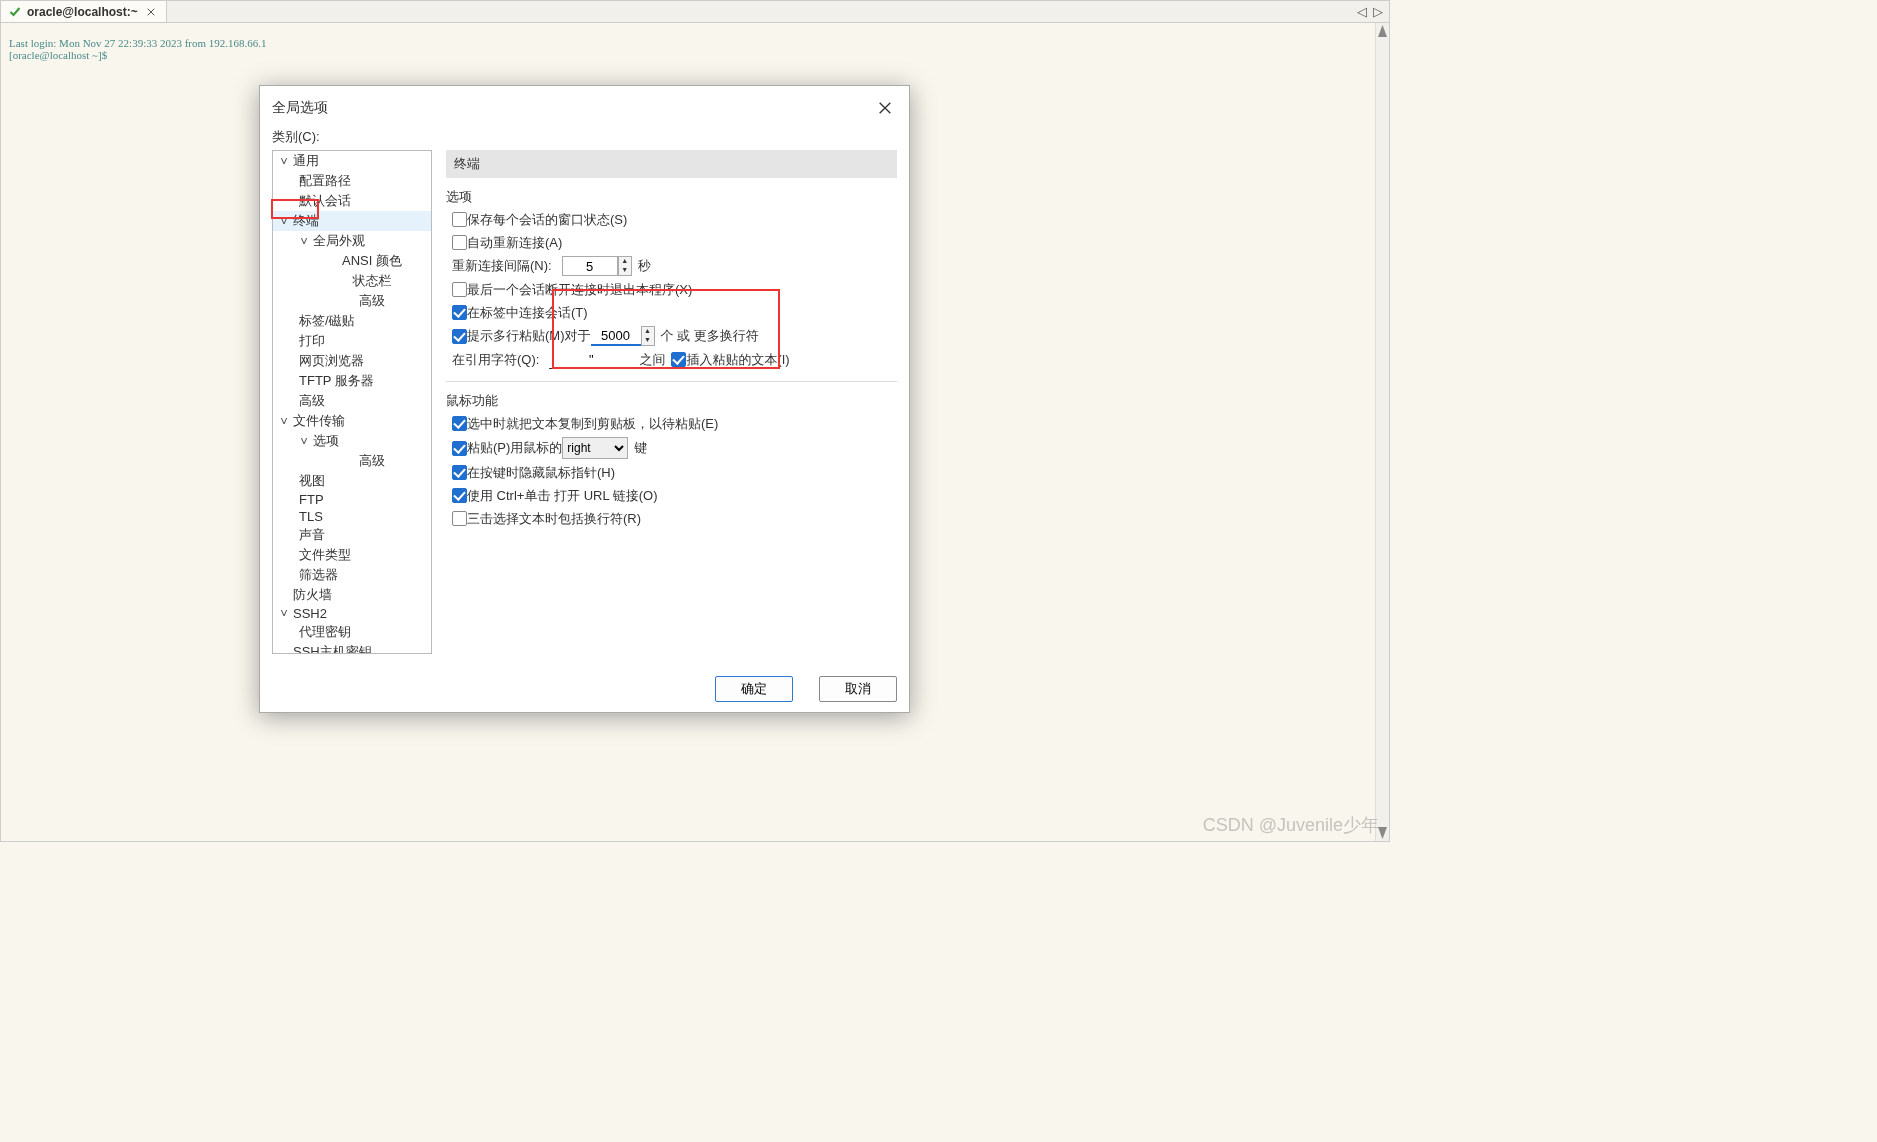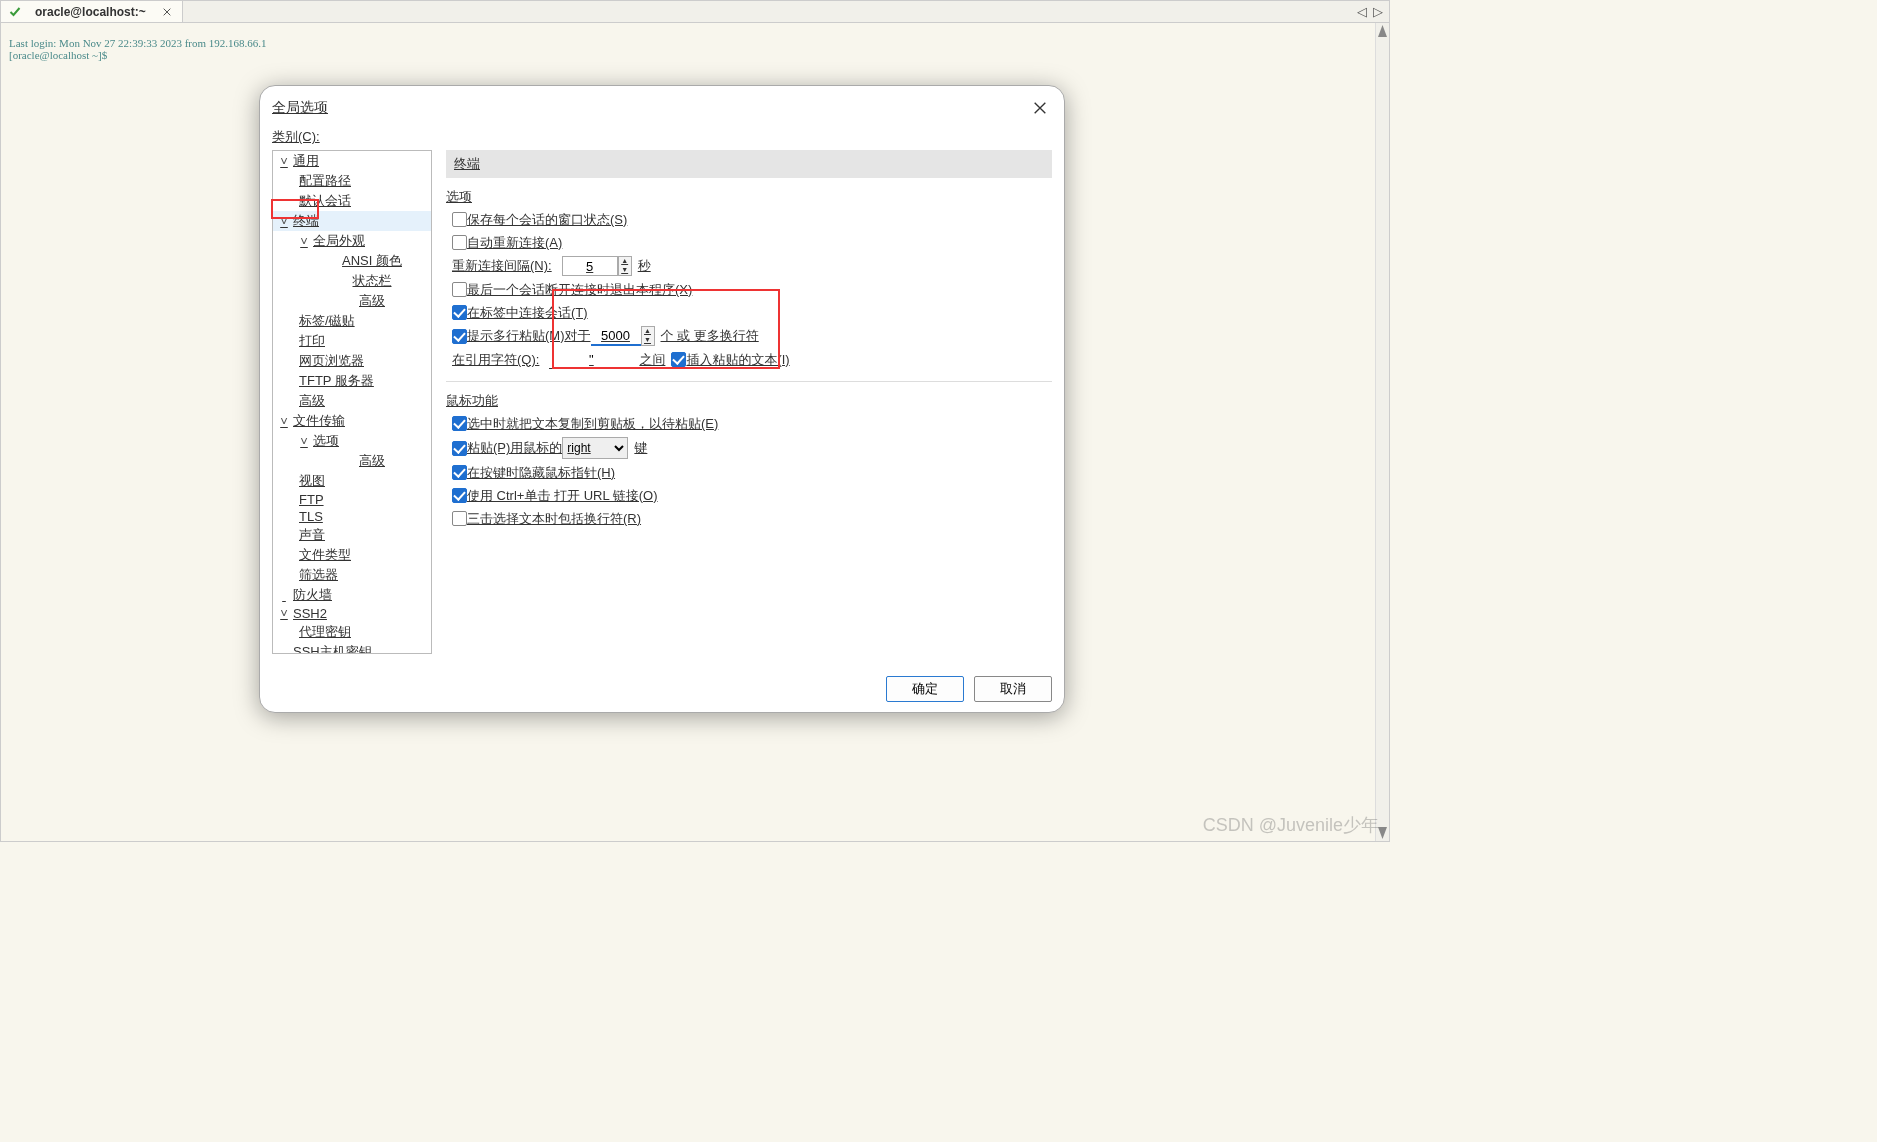--- a/index.html
+++ b/index.html
@@ -1,33 +1,33 @@
 <!DOCTYPE html>
 <html><head>
 <meta charset="utf-8">
 <style>
   * { box-sizing: border-box; }
   html, body { margin:0; padding:0; width:1877px; height:1142px; font-family: "Microsoft YaHei","PingFang SC",Arial,sans-serif; font-size:13px; background:#f8f6ed; color:#333; overflow:hidden;}
   .app { width:1390px; height:842px; background:#f8f6ed; border:1px solid #ccc; position:relative; }
   .tabbar { height:22px; background:#f1f0ea; border-bottom:1px solid #ccc; display:flex; align-items:stretch; position:relative;}
-  .tab { display:flex; align-items:center; gap:14px; padding:0 8px; background:#fcfbf5; border-right:1px solid #ccc; font-size:12px; font-weight:bold;}
+  .tab { display:flex; align-items:center; gap:6px; padding:0 8px; background:#fcfbf5; border-right:1px solid #ccc; font-size:12px; font-weight:bold;}
   .tab svg { width:12px; height:12px; }
   .tab-close { width:14px; height:14px; display:inline-flex; align-items:center; justify-content:center; cursor:pointer;}
   .tab-close svg{width:10px;height:10px;}
   .nav-arrows{position:absolute; right:4px; top:0; height:100%; display:flex; align-items:center; gap:2px; color:#555;}
   .nav-arrows span{cursor:pointer; padding:0 2px;}
   .term { font-family: Liberation Serif, serif; font-size:11px; color:#4a8a8a; padding:2px 8px; white-space:pre;}
   .term .line2{color:#4a8a8a;}
   .watermark{position:absolute; right:10px; bottom:4px; color:rgba(100,100,100,0.35); font-size:18px; pointer-events:none;}
   .scrollbar-v{position:absolute; right:0; top:22px; bottom:0; width:14px; background:#f1f0ea; border-left:1px solid #ddd;}
   .scrollbar-v::before, .scrollbar-v::after{content:""; position:absolute; left:2px; right:2px; height:12px; background:#999;}
   .scrollbar-v::before{top:2px; clip-path:polygon(50% 0,100% 100%,0 100%); background:#888;}
   .scrollbar-v::after{bottom:2px; clip-path:polygon(0 0,100% 0,50% 100%); background:#888;}
 
-  .dialog{position:absolute; left:258px; top:84px; width:806px; height:628px; background:#fff; border:1px solid #aaa; border-radius:16px; box-shadow:0 4px 24px rgba(0,0,0,0.35);text-decoration:underline;}
+  .dialog{position:absolute; left:258px; top:84px; width:651px; height:628px; background:#fff; border:1px solid #aaa; border-radius:0; box-shadow:0 4px 24px rgba(0,0,0,0.35);}
   .dlg-title{display:flex; align-items:center; justify-content:space-between; padding:10px 12px 8px 12px; font-size:14px;}
   .dlg-close{cursor:pointer; width:24px; height:24px; display:flex; align-items:center; justify-content:center;}
   .dlg-close svg{width:16px;height:16px;}
   .dlg-body{display:flex; padding:0 12px; gap:14px;}
   .cat-label{padding:0 12px 4px 12px; font-size:13px;}
   .tree{width:160px; height:504px; border:1px solid #bbb; overflow:auto; font-size:13px; user-select:none;}
   .tree-item{padding:1px 4px 1px 6px; display:flex; align-items:center; gap:2px; cursor:default; white-space:nowrap;}
   .tree-item.sel{background:#e5f1fb;}
   .tree .lvl0{padding-left:6px;}
   .tree .lvl1{padding-left:26px;}
@@ -44,21 +44,21 @@
   .chk{appearance:none; width:15px; height:15px; border:1px solid #888; border-radius:2px; position:relative; cursor:pointer; background:#fff;}
   .chk.checked{background:#1f6fd0; border-color:#1f6fd0;}
   .chk.checked::after{content:""; position:absolute; left:3px; top:0px; width:5px; height:9px; border:solid #fff; border-width:0 2px 2px 0; transform:rotate(42deg);}
   input[type=text].num{width:56px; height:20px; border:1px solid #aaa; text-align:center; font-size:13px;}
   .spinbtns{display:inline-flex; flex-direction:column; border:1px solid #aaa; height:20px; width:14px;}
   .spinbtns span{flex:1; font-size:7px; line-height:8px; text-align:center; background:#f3f3f3; cursor:pointer;}
   .underline-in{border:none; border-bottom:2px solid #1f6fd0; width:50px; text-align:center; font-size:13px; outline:none;}
   .underline-in.black{border-bottom:1px solid #333;}
   hr.sep{border:none; border-top:1px solid #ddd; margin:10px 0;}
   select.sel{height:22px; border:1px solid #aaa; font-size:12px; width:66px;}
-  .dlg-footer{position:absolute; right:12px; bottom:10px; display:flex; gap:10px;}
+  .dlg-footer{position:absolute; right:12px; bottom:10px; display:flex; gap:26px;}
   .btn{width:78px; height:26px; border:1px solid #888; background:#fdfdfd; font-size:13px; cursor:pointer; border-radius:2px;}
   .btn.primary{border:1.5px solid #2a7ad1;}
 </style>
 </head>
 <body>
 
 <div class="app">
   <div class="tabbar">
     <div class="tab">
       <svg viewBox="0 0 24 24">

